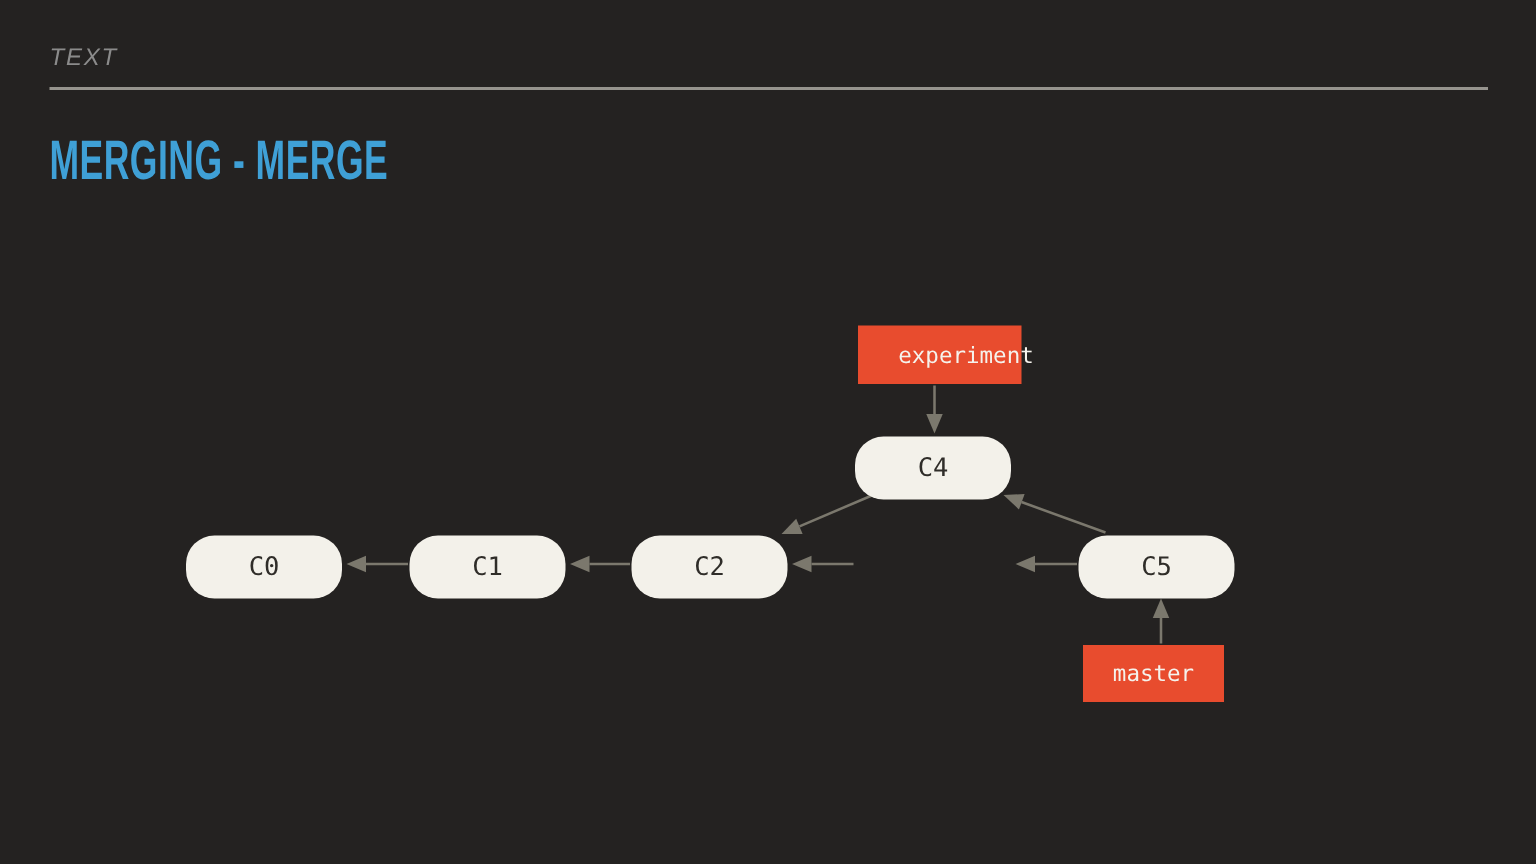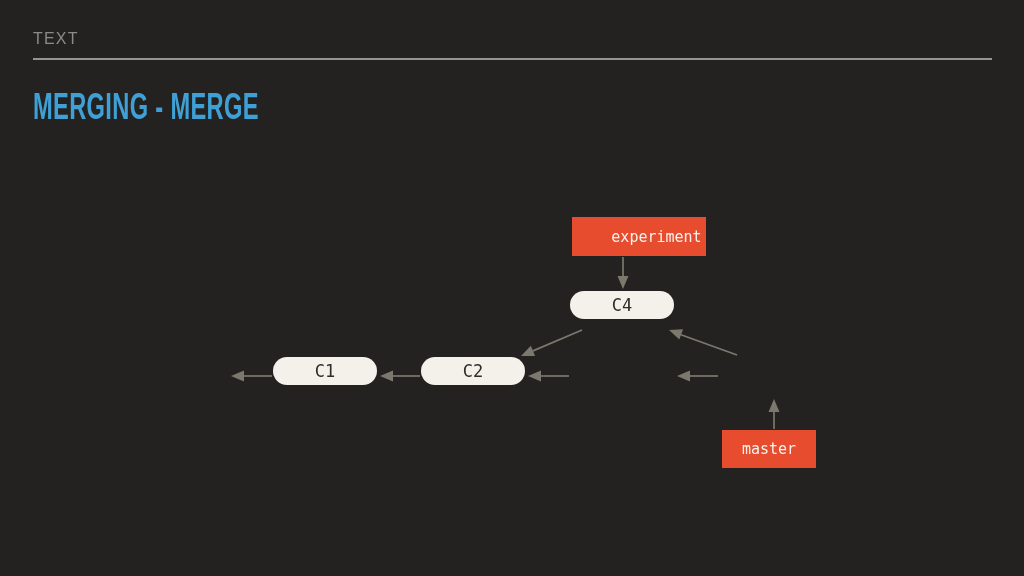--- a/index.html
+++ b/index.html
@@ -22,20 +22,21 @@
   }
   .slide { position: absolute; inset: 0; }
 
   .eyebrow {
     position: absolute;
     left: 33px; top: 30px;
     font-size: 16px;
     letter-spacing: 1.2px;
     color: var(--eyebrow-text);
     font-weight: 400;
+    font-style: italic;
   }
   .rule {
     position: absolute;
     left: 33px; top: 58px;
     width: 959px; height: 2px;
     background: var(--divider);
   }
   .title {
     position: absolute;
     left: 33px; top: 86px;
@@ -46,21 +47,21 @@
     transform: scaleX(0.64);
     transform-origin: 0 50%;
     white-space: nowrap;
   }
 
   .diagram { position: absolute; inset: 0; }
   .arrows { position: absolute; left: 0; top: 0; pointer-events: none; }
 
   .commit {
     position: absolute;
-    width: 104px; height: 28px;
+    width: 104px; height: 42px;
     border-radius: 19px;
     background: var(--commit-fill);
     color: var(--commit-text);
     font-family: "DejaVu Sans Mono", monospace;
     font-size: 17px;
     display: flex; align-items: center; justify-content: center;
   }
   .c0 { left: 124px; top: 357px; }
   .c1 { left: 273px; top: 357px; text-align: center; }
   .c2 { left: 421px; top: 357px; }
@@ -69,21 +70,21 @@
   .c5 { left: 719px; top: 357px; }
 
   .branch {
     position: absolute;
     background: var(--branch-fill);
     color: var(--branch-text);
     font-family: "DejaVu Sans Mono", monospace;
     font-size: 15px;
     display: flex; align-items: center; justify-content: center;
   }
-  .branch-experiment { left: 572px; top: 217px; width: 134px; height: 39px; padding-left: 35px; }
+  .branch-experiment { left: 572px; top: 217px; width: 109px; height: 39px; padding-left: 35px; }
   .branch-master     { left: 722px; top: 430px; width: 94px; height: 38px; }
 
   .arrow-line { stroke: var(--arrow); stroke-width: 1.7; fill: none; }
   .arrow-head { fill: var(--arrow); stroke: none; }
 </style>
 </head>
 <body>
 
 <div class="slide">
 
@@ -116,18 +117,20 @@
       <line class="arrow-line" x1="623" y1="257" x2="623" y2="277"></line>
       <polygon class="arrow-head" points="623,289 617.5,276 628.5,276"></polygon>
 
       <line class="arrow-line" x1="774" y1="429" x2="774" y2="411"></line>
       <polygon class="arrow-head" points="774,399 768.5,412 779.5,412"></polygon>
     </svg>
 
     <div class="branch branch-experiment">experiment</div>
     <div class="branch branch-master">master</div>
 
+    <div class="commit c0">C0</div>
     <div class="commit c1">C1</div>
     <div class="commit c2">C2</div>
     <div class="commit c4">C4</div>
+    <div class="commit c5">C5</div>
 
   </div>
 </div>
 
 </body></html>

